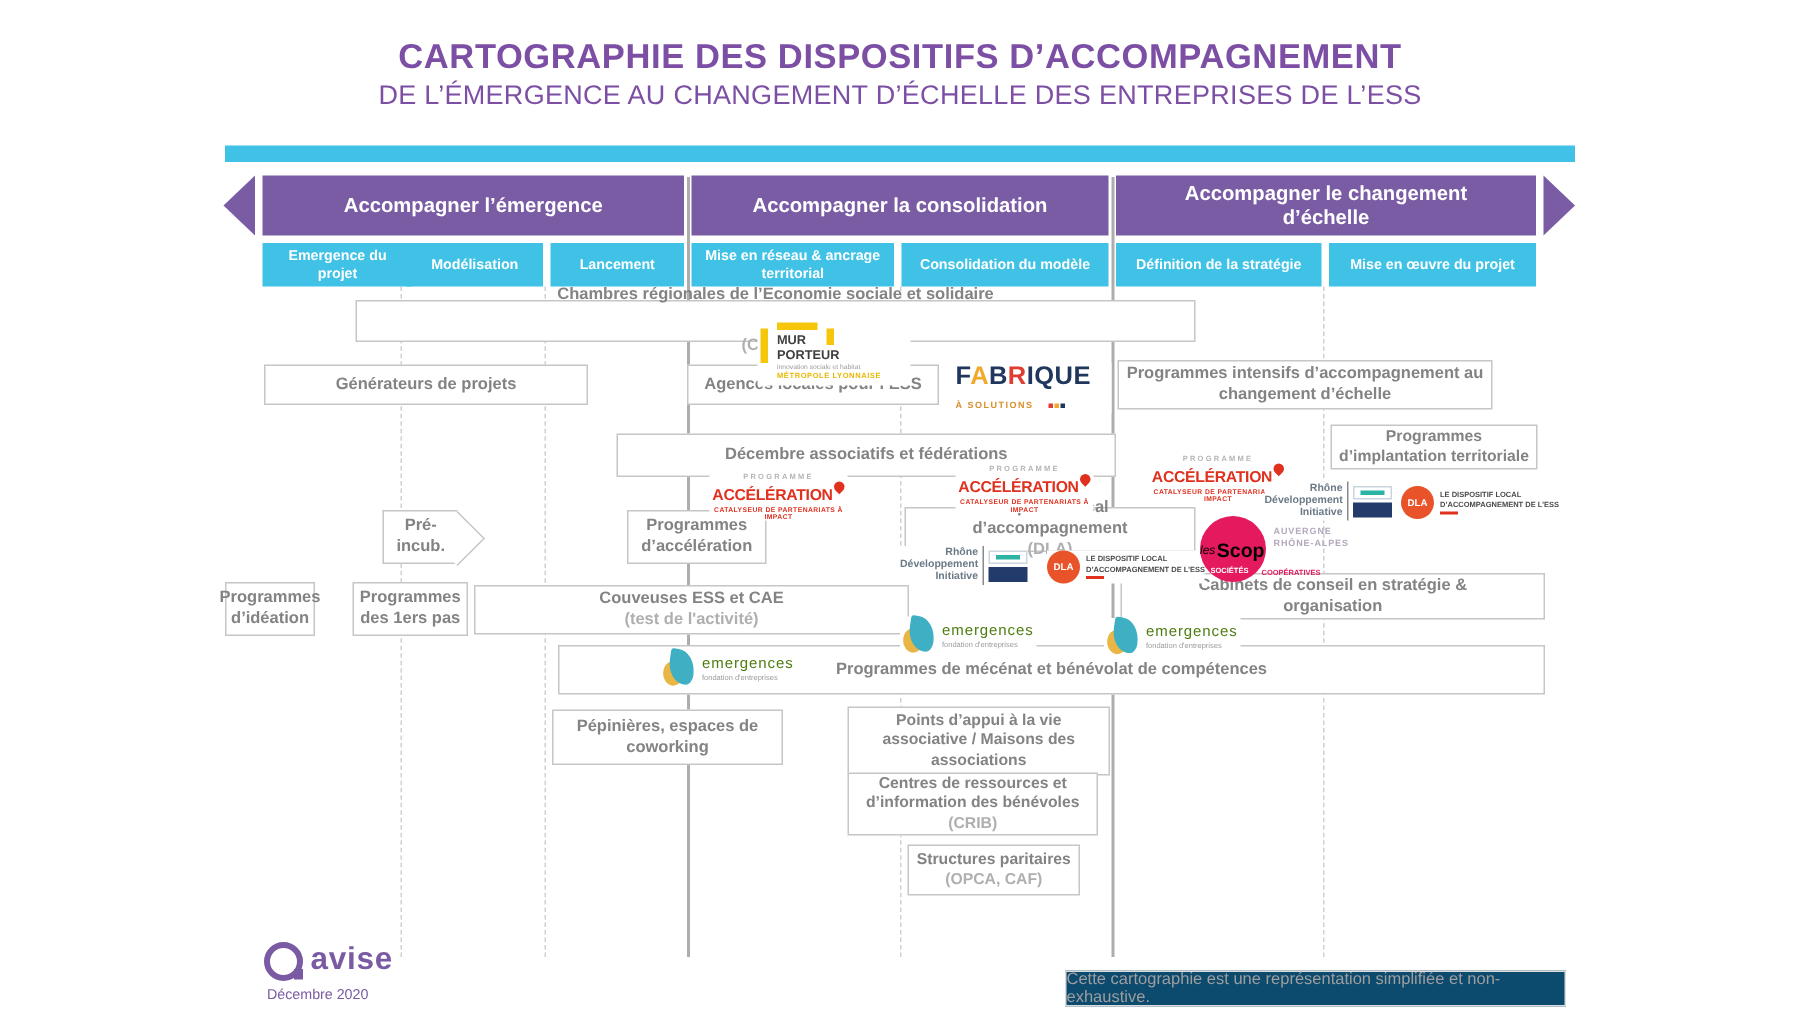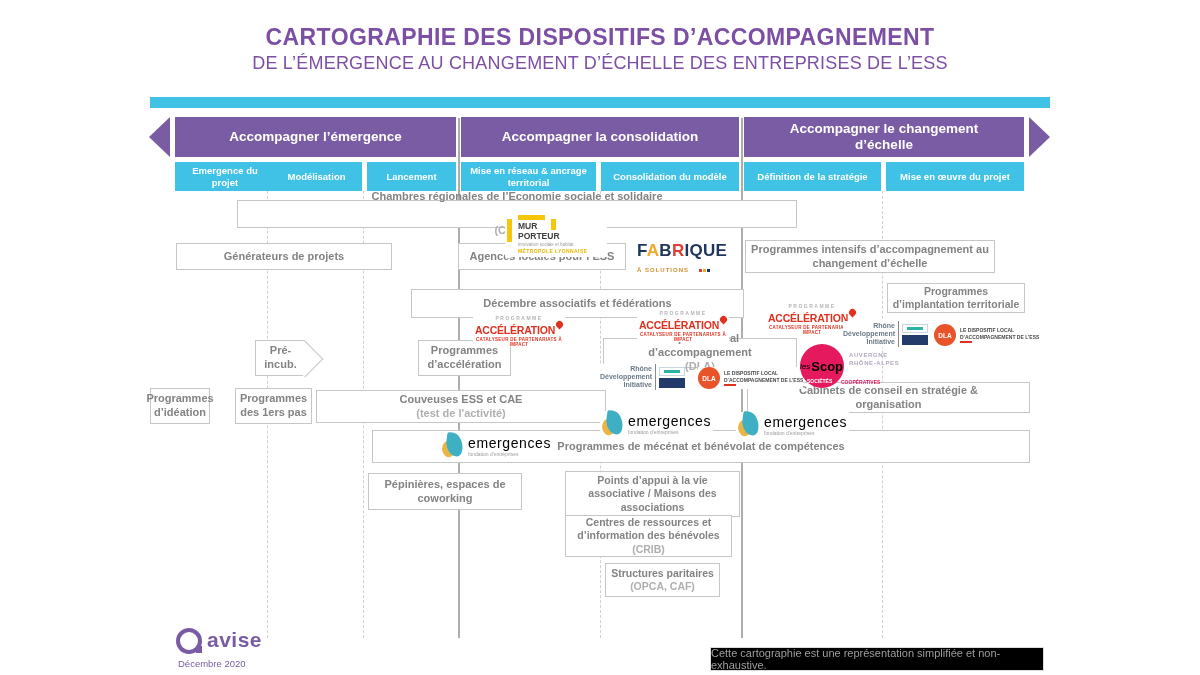--- a/index.html
+++ b/index.html
@@ -57,21 +57,21 @@
   .dlab .circ{width:22px;height:22px;border-radius:50%;background:#E85329;color:#fff;
        font-size:6.5px;font-weight:800;display:flex;align-items:center;justify-content:center;}
   .dlab .txt{font-size:5px;font-weight:800;color:#4A4A4A;line-height:1.3;text-align:left;}
   .dlab .red{width:12px;height:2px;background:#E0301E;margin-top:1px;}
   .emg{display:flex;align-items:center;gap:4px;background:#fff;padding:0 2px;}
   .leaf{position:relative;width:22px;height:26px;}
   .leaf .y{position:absolute;left:0;top:8px;width:13px;height:16px;background:#E9B545;
        border-radius:60% 40% 55% 45%;transform:rotate(-18deg);}
   .leaf .t{position:absolute;left:4px;top:0;width:17px;height:23px;background:#3FB0C4;
        border-radius:10% 75% 30% 70%;transform:rotate(8deg);}
-  .emg .nm{font-size:14px;color:#000000;letter-spacing:.6px;line-height:1;}
+  .emg .nm{font-size:10px;color:#4d7c0f;letter-spacing:.6px;line-height:1;}
   .emg .sub{font-size:5px;color:#9C9C9C;margin-top:1px;}
   .scop{width:104px;height:46px;}
   .scop .circ{position:absolute;left:0;top:0;width:44px;height:44px;border-radius:50%;
        background:#E5195E;color:#000000;display:flex;align-items:center;justify-content:flex-start;}
   .scop .les{font-size:8px;font-style:italic;margin-right:1px;}
   .scop .sc{font-size:13px;font-weight:800;}
   .scop .reg{position:absolute;left:49px;top:7px;font-size:6px;font-weight:700;color:#B3A8BC;
        letter-spacing:.6px;line-height:1.4;}
   .scop .s1{position:absolute;left:7px;top:34px;font-size:5px;font-weight:800;color:#fff;}
   .scop .s2{position:absolute;left:41px;top:35px;font-size:5px;font-weight:800;color:#E5195E;}
@@ -88,21 +88,21 @@
   .fab .tag{font-size:6px;font-weight:800;color:#D98E2B;letter-spacing:1px;margin-top:2px;}
   .fab .dots{display:inline-block;margin-left:6px;}
   .fab .dots i{display:inline-block;width:3px;height:3px;margin-right:1px;}
   .avise{display:flex;gap:5px;}
   .avise .a{position:relative;width:18px;height:18px;border:4px solid #7A5BA3;border-radius:50%;}
   .avise .a::after{content:'';position:absolute;right:-4px;bottom:-3px;width:6px;height:7px;background:#7A5BA3;}
   .avise .nm{font-size:21px;font-weight:700;color:#7A5BA3;letter-spacing:.5px;}
   .date{position:absolute;left:178px;top:658px;font-size:9.5px;color:#7A5BA3;z-index:3;}
   .note{position:absolute;left:710px;top:647px;width:332px;height:22px;border:1px solid #DCDCDC;
        color:#9E9E9E;font-size:11px;font-weight:400;display:flex;align-items:center;
-       justify-content:flex-start;z-index:3;background:#000000;}
+       justify-content:flex-start;z-index:3;background:#0c4a6e;}
 </style>
 </head>
 <body>
 
 <div class="stage">
 
   <div class="vsolid" style="left:458px"></div>
   <div class="vsolid" style="left:741px"></div>
   <div class="vdash" style="left:267px"></div>
   <div class="vdash" style="left:363px"></div>

